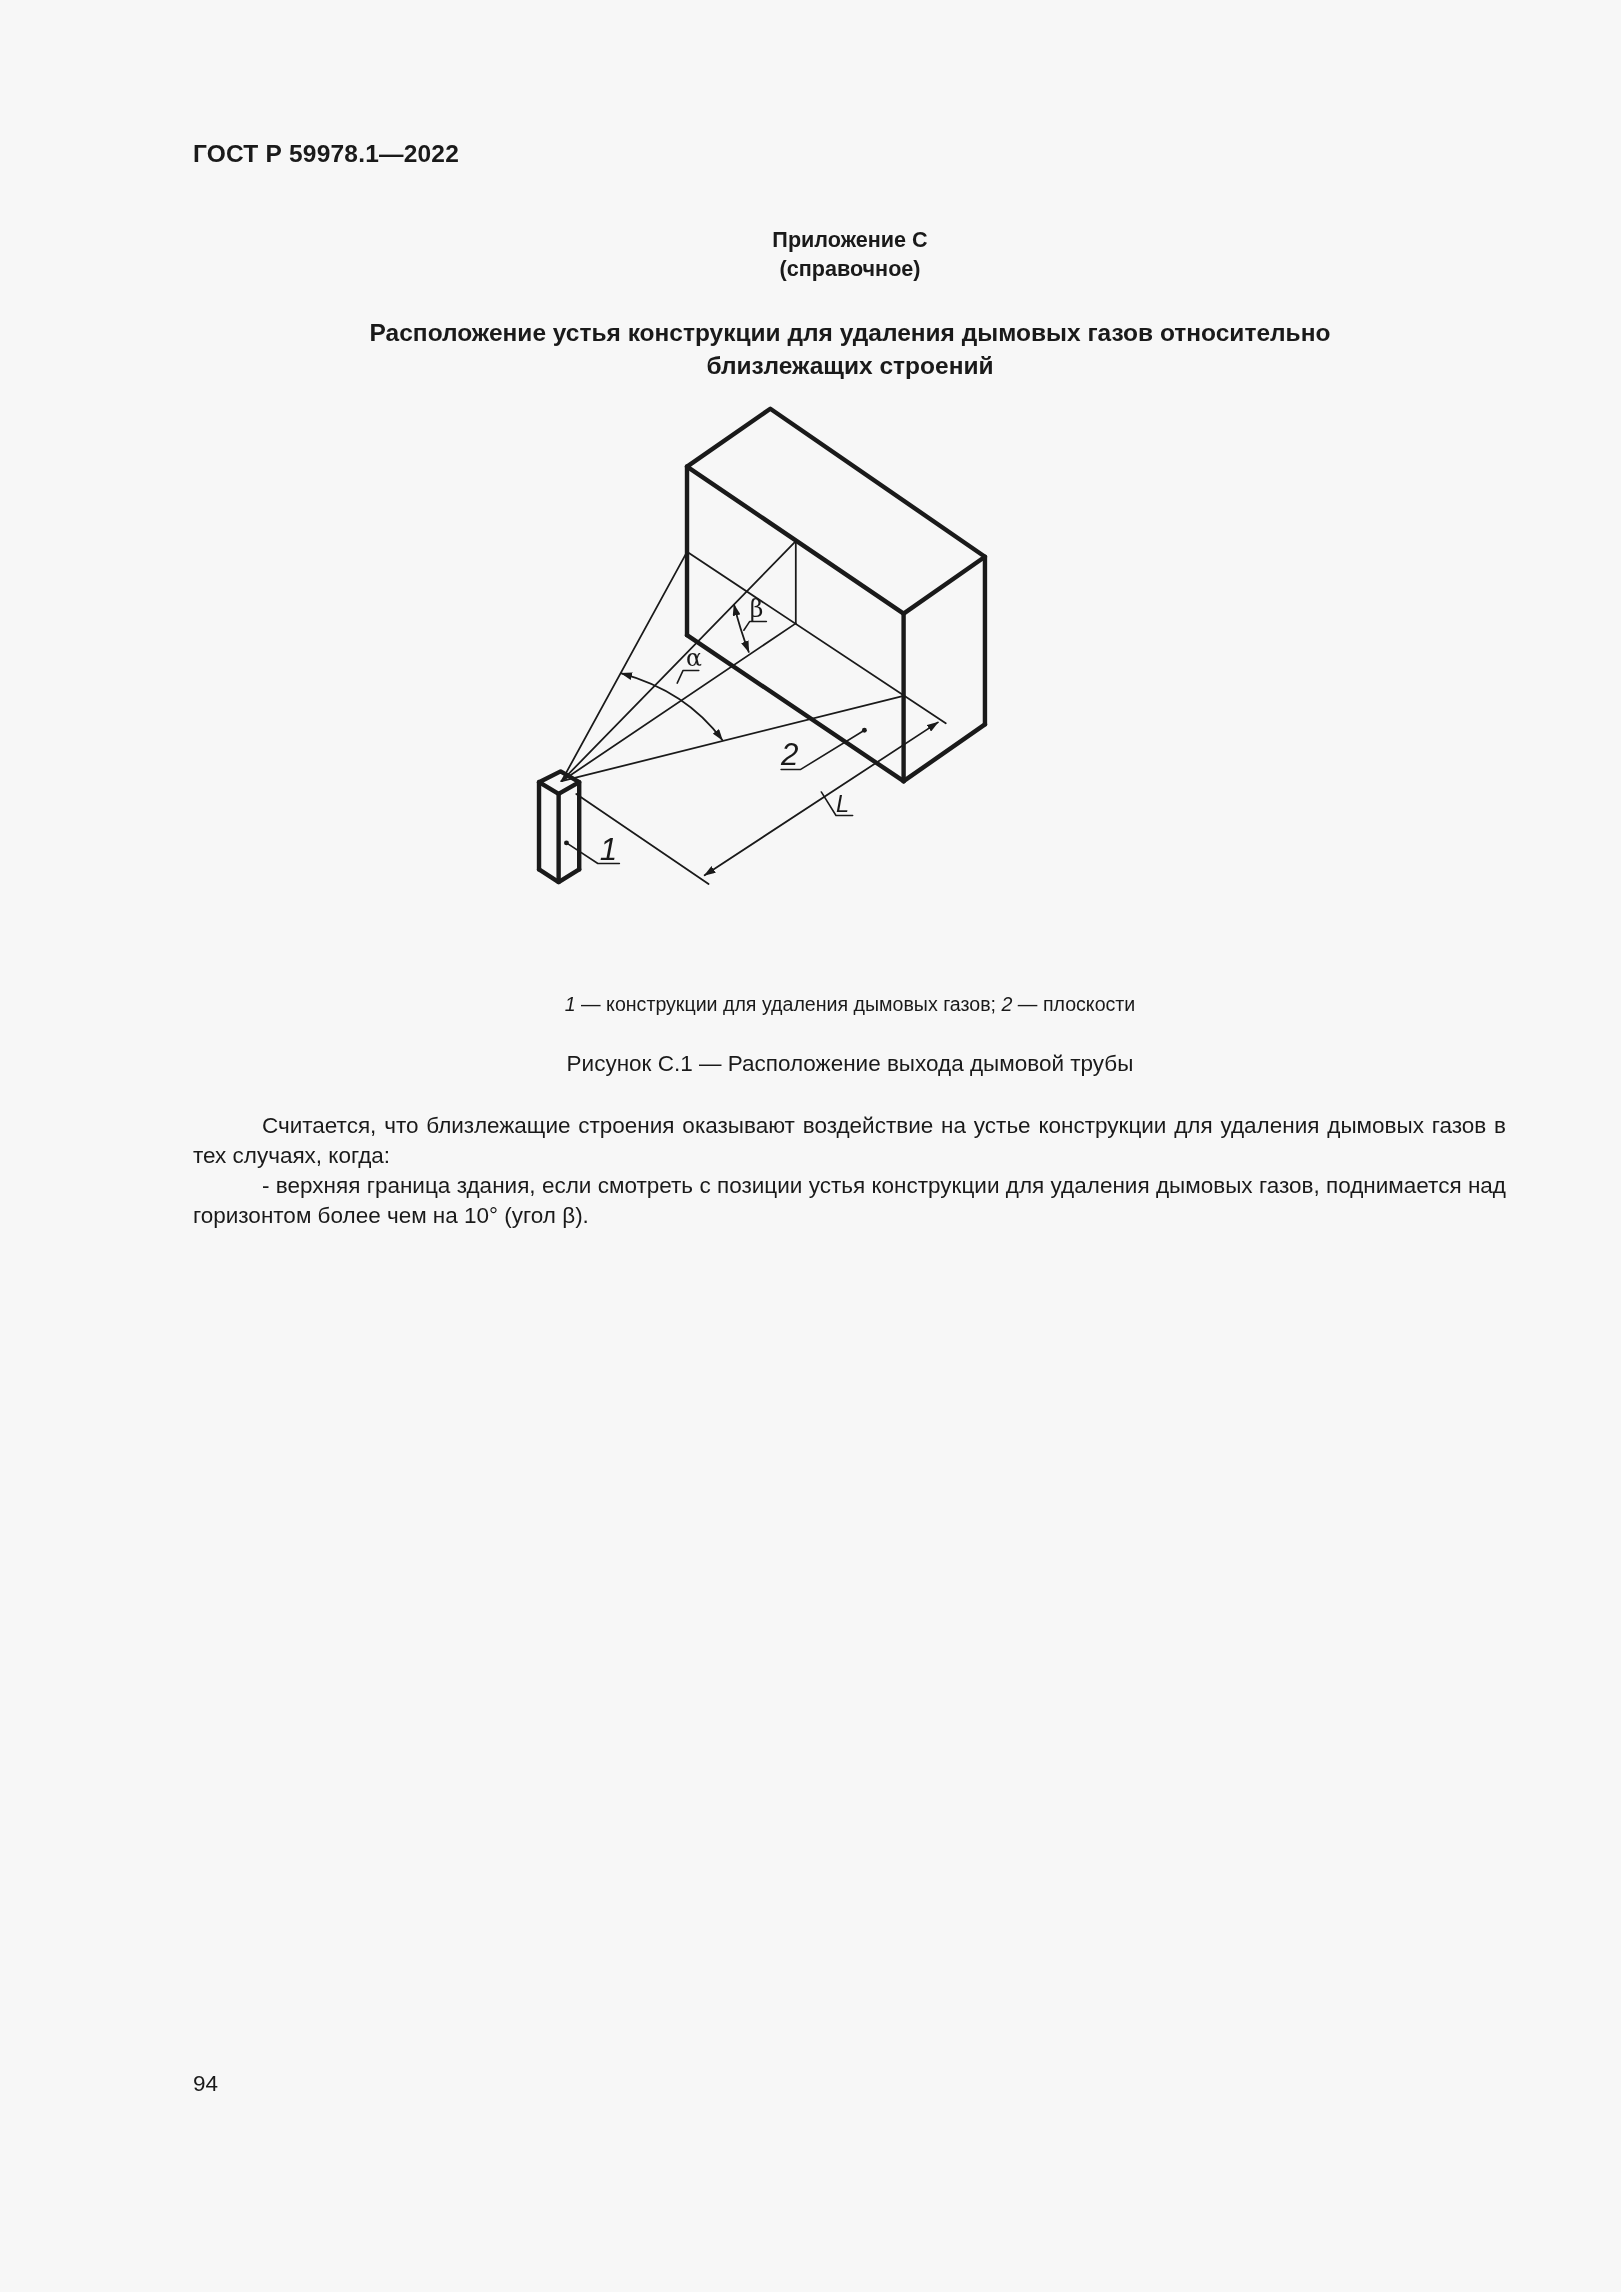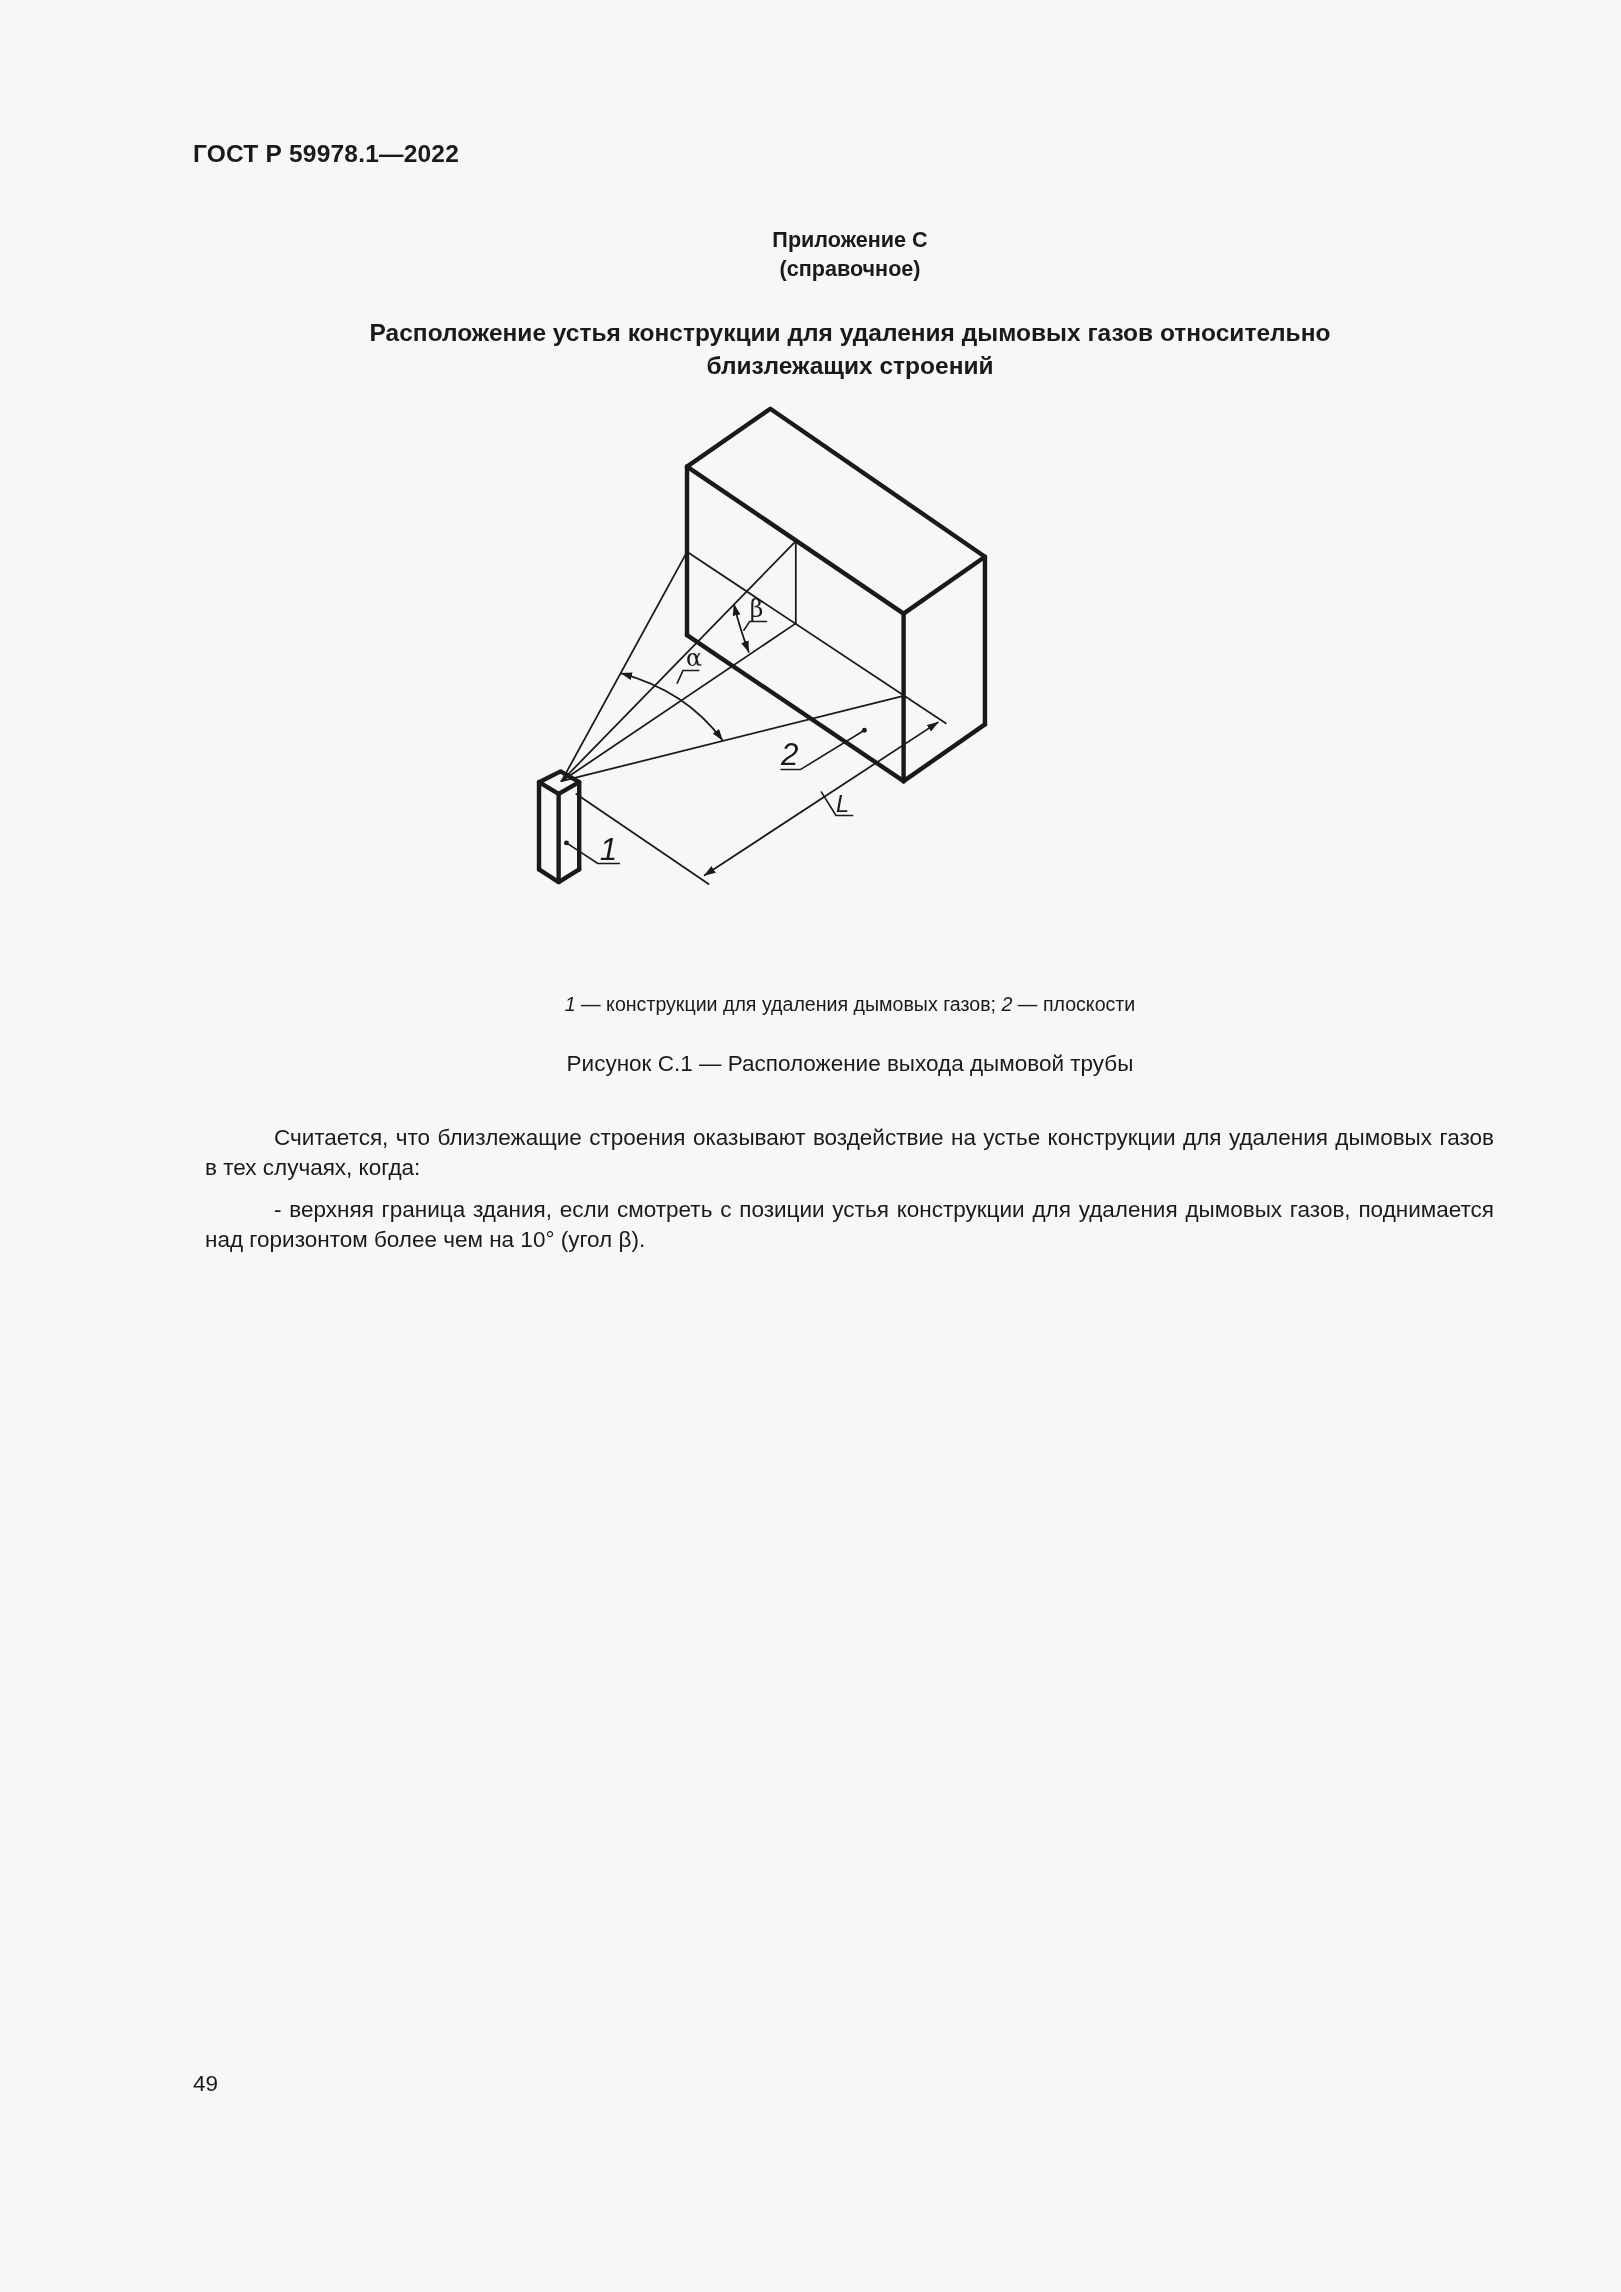--- a/index.html
+++ b/index.html
@@ -30,21 +30,21 @@
   }
   .legend i { font-style: italic; }
   .caption {
     position: absolute; left: 0; width: 1700px; top: 1051px;
     text-align: center; font-size: 22.5px;
   }
   .body-text {
     position: absolute; left: 193px; width: 1313px; top: 1111px;
     font-size: 22.5px; line-height: 30px; text-align: justify;
   }
-  .body-text p { margin: 12px; text-indent: 69px; }
+  .body-text p { margin: 0; text-indent: 69px; }
   .page-num {
     position: absolute; left: 193px; top: 2071px; font-size: 22.5px;
   }
   .fig-label { font-family: "Liberation Sans", sans-serif; font-style: italic; }
   .greek { font-family: "DejaVu Serif", serif; }
 </style>
 </head>
 <body>
 
 <div class="doc-code">ГОСТ Р 59978.1—2022</div>
@@ -119,14 +119,14 @@
 
 <div class="legend"><i>1</i><span> — конструкции для удаления дымовых газов; </span><i>2</i><span> — плоскости</span></div>
 
 <div class="caption">Рисунок С.1 — Расположение выхода дымовой трубы</div>
 
 <div class="body-text">
   <p>Считается, что близлежащие строения оказывают воздействие на устье конструкции для удаления дымовых газов в тех случаях, когда:</p>
   <p>- верхняя граница здания, если смотреть с позиции устья конструкции для удаления дымовых газов, поднимается над горизонтом более чем на 10° (угол β).</p>
 </div>
 
-<div class="page-num">49</div>
+<div class="page-num">94</div>
 
 
 </body></html>

